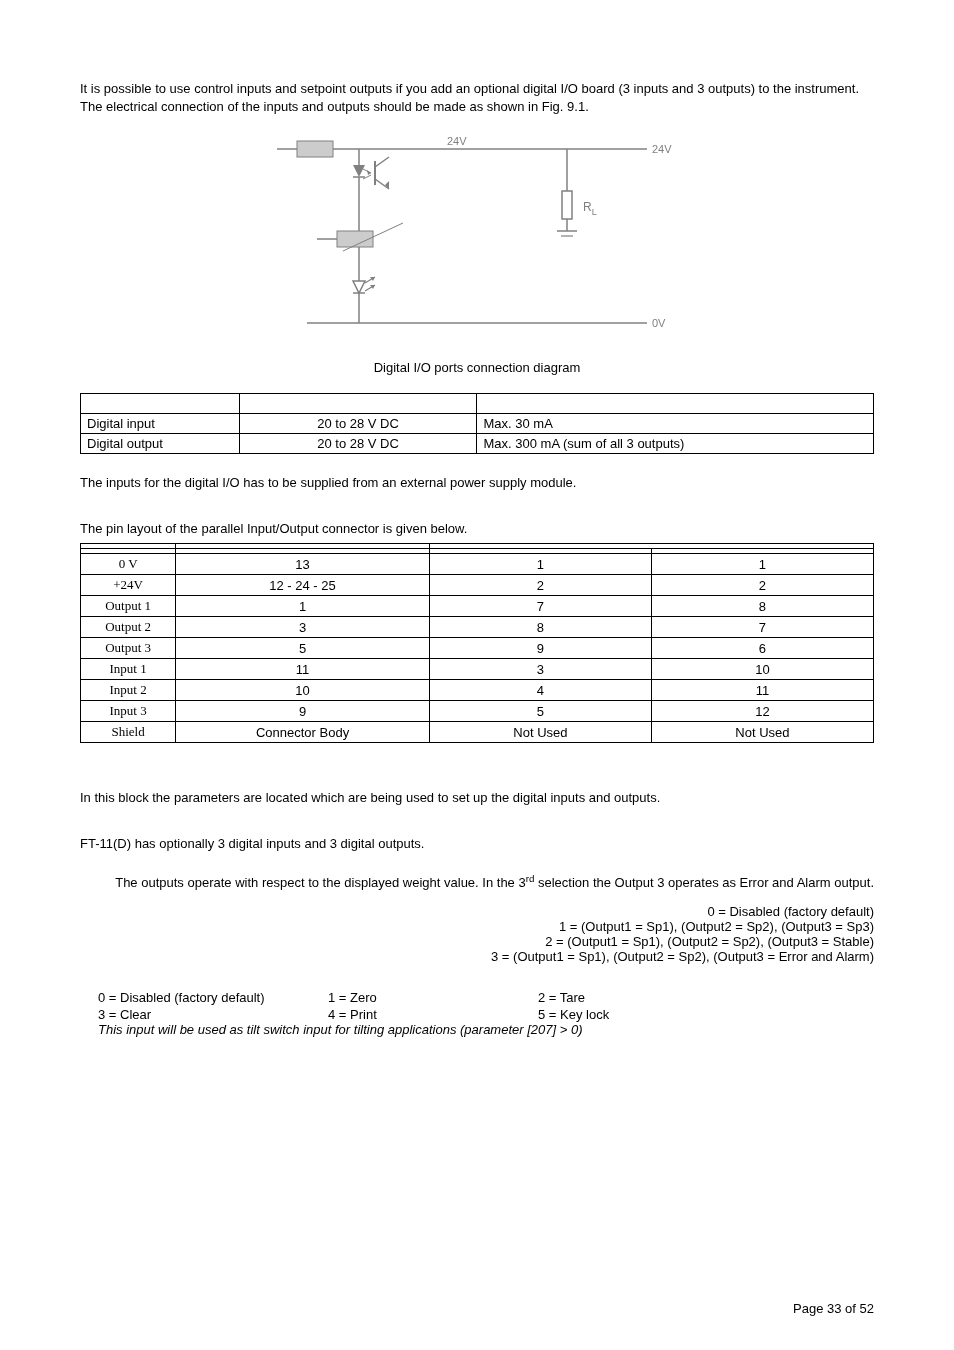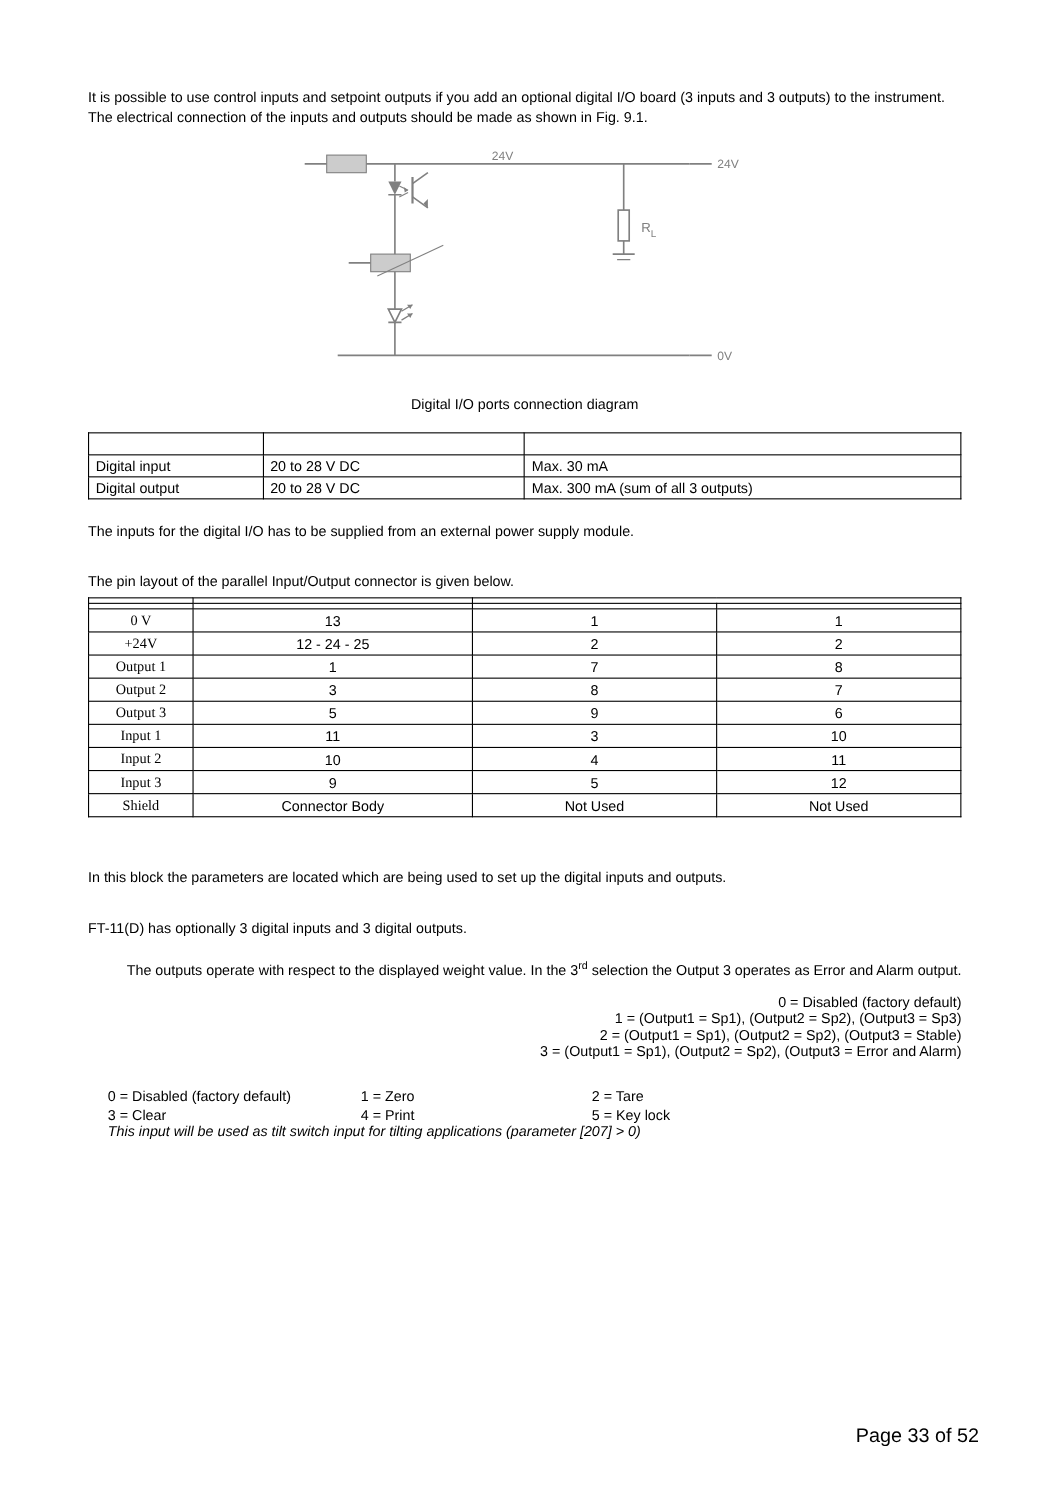--- a/index.html
+++ b/index.html
@@ -35,21 +35,21 @@
     width: 100%;
     margin-bottom: 6px;
   }
   th, td {
     border: 1px solid #000;
     padding: 2px 6px;
     font-size: 13px;
     vertical-align: middle;
   }
   .t1 td:nth-child(1) { width: 20%; }
-  .t1 td:nth-child(2) { width: 30%; text-align: left; }
+  .t1 td:nth-child(2) { width: 30%; text-align: center; }
   .t1 td:nth-child(3) { width: 50%; text-align: left; }
   .t1 tr:first-child td { height: 20px; }
 
   .t2 td { text-align: center; }
   .t2 td:nth-child(1) { width: 12%; font-family: Liberation Serif, serif; }
   .t2 td:nth-child(2) { width: 32%; }
   .t2 td:nth-child(3) { width: 28%; }
   .t2 td:nth-child(4) { width: 28%; }
 
   .spacer-sm { height: 14px; }
@@ -66,22 +66,22 @@
     display: grid;
     grid-template-columns: 230px 210px auto;
     row-gap: 2px;
   }
   .tilt-line {
     font-style: italic;
   }
   .page-num {
     position: absolute;
     bottom: 34px;
-    right: 64px;
-    font-size: 18px;
+    right: 80px;
+    font-size: 13px;
   }
   sup { font-size: 0.75em; }
 </style>
 </head>
 <body>
 
 <div class="page">
 
   <div class="para-block">
     <p>It is possible to use control inputs and setpoint outputs if you add an optional digital I/O board (3 inputs and 3 outputs) to the instrument. The electrical connection of the inputs and outputs should be made as shown in Fig. 9.1.</p>

